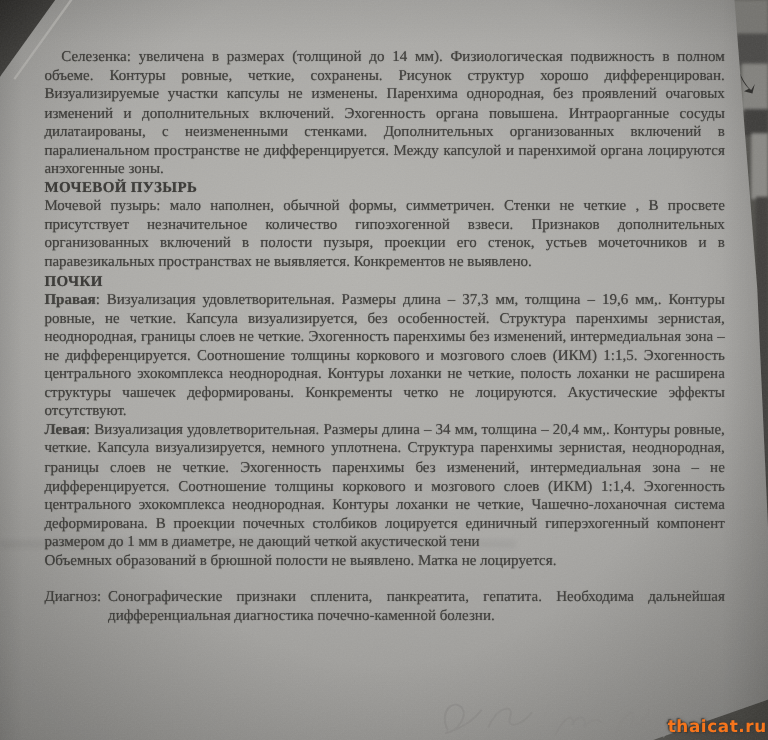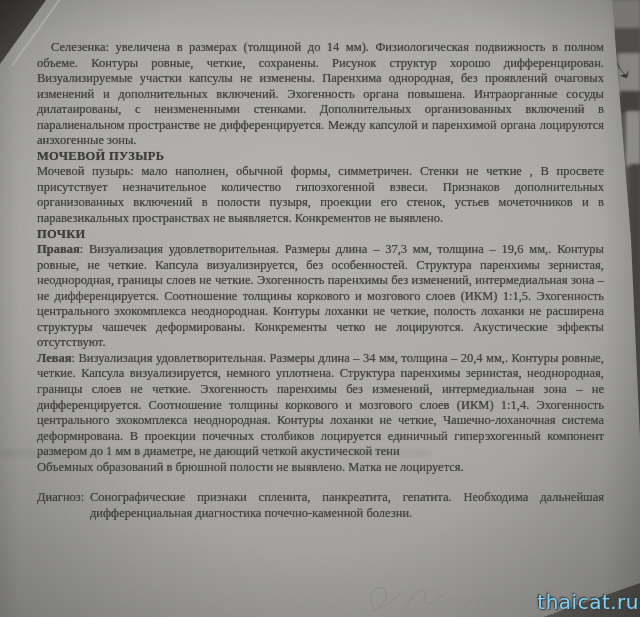--- a/index.html
+++ b/index.html
@@ -38,21 +38,21 @@
   .p-indent{text-indent:14px;}
   .lead{font-weight:bold;}
   .closing{text-align:left;}
   .diagnosis{display:flex;margin-top:15px;}
   .dlabel{flex:0 0 53px;}
   .dtext{flex:1;text-align:justify;}
 
   
   .signature{position:absolute;left:355px;top:578px;pointer-events:none;opacity:.55;filter:blur(.4px);}
   .watermark{position:absolute;right:1px;bottom:3px;font-family:"DejaVu Sans",sans-serif;
-             font-size:20px;font-weight:400;color:#7dd3fc;letter-spacing:.5px;
+             font-size:14px;font-weight:700;color:#f97316;letter-spacing:.5px;
              text-shadow:-1px -1px 1px #393835,1px 1px 1px #393835,0 0 3px #44433f;}
   .mark-check{position:absolute;pointer-events:none;}
   .noise{position:absolute;inset:0;opacity:.08;pointer-events:none;}
 </style>
 </head>
 <body>
 
 <div class="photo">
 
   <div class="bg">

